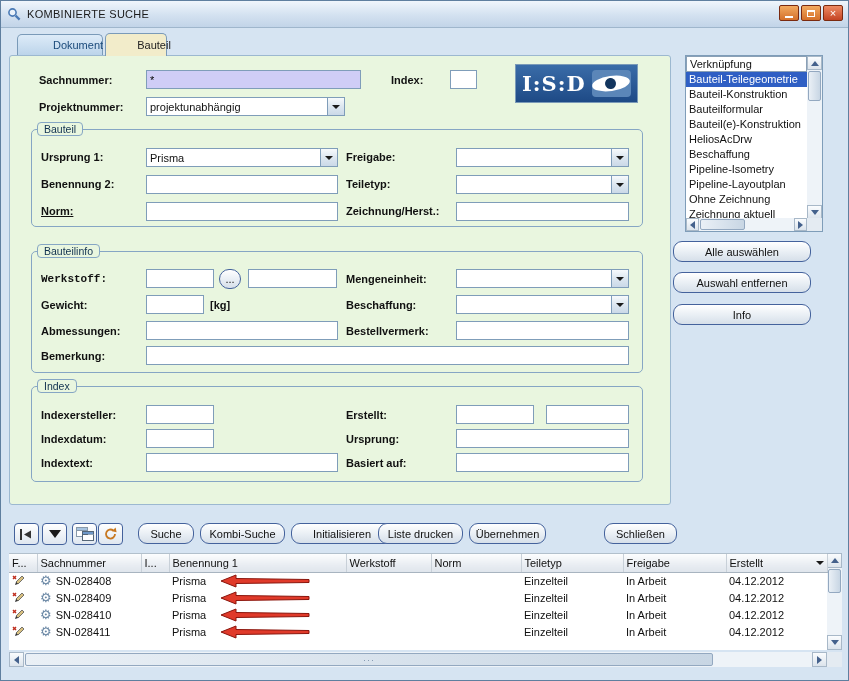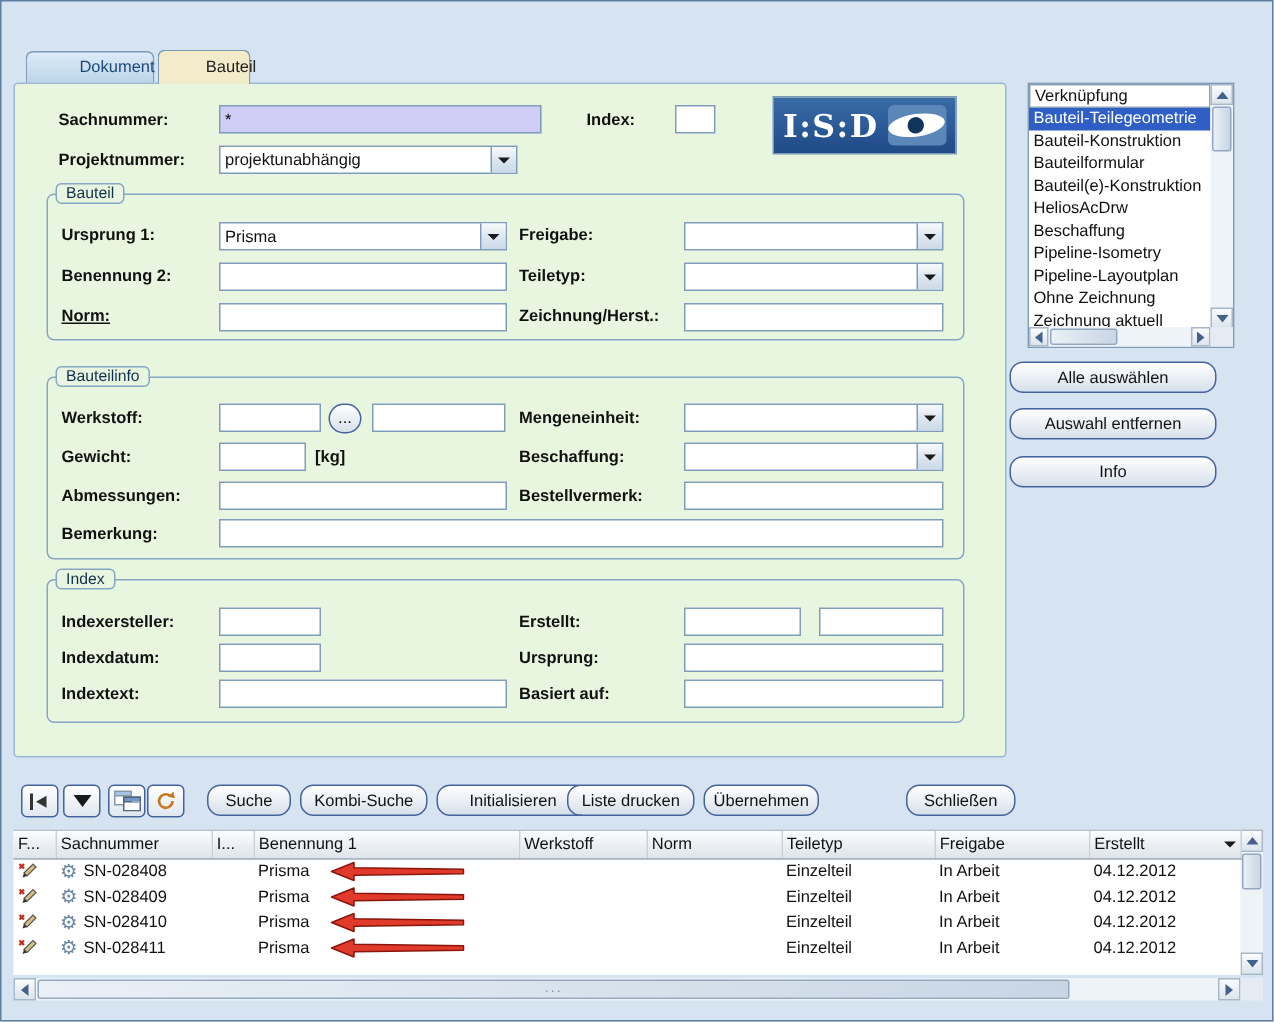--- a/index.html
+++ b/index.html
@@ -82,20 +82,36 @@
   table.res td{height:17px;padding:0 3px;white-space:nowrap;overflow:hidden;}
   .cellflex{display:flex;align-items:center;gap:4px;}
   .gear{color:#6b88a5;font-size:13px;line-height:13px;}
   .arrowwrap{margin-left:10px;display:inline-flex;}
 </style>
 </head>
 <body>
 
 <div class="window">
 
+  <div class="titlebar">
+    <svg width="14" height="14" viewBox="0 0 14 14">
+      <circle cx="5.5" cy="5.5" r="3.6" fill="#eaf2fa" stroke="#4a7ab5" stroke-width="1.6"></circle>
+      <line x1="8.6" y1="8.6" x2="12.6" y2="12.6" stroke="#4a7ab5" stroke-width="2.2"></line>
+    </svg>
+    <span class="title">KOMBINIERTE SUCHE</span>
+    <div class="winbtns">
+      <div class="winbtn mm">
+          <div class="minglyph"></div>
+        </div>
+      <div class="winbtn mm">
+          <div class="maxglyph"></div>
+        </div>
+      <div class="winbtn cl">×</div>
+    </div>
+  </div>
 
   <div class="tab inactive" style="left:16px;width:86px;">Dokument</div>
   <div class="tab active" style="left:104px;width:62px;">Bauteil</div>
 
   <div class="panel"></div>
 
   <span class="lbl" style="left:38px;top:73px;">Sachnummer:</span>
   <input class="txt lav" style="left: 145px; top: 69px; width: 215px;" value="*">
   <span class="lbl" style="left:390px;top:73px;">Index:</span>
   <input class="txt" style="left: 449px; top: 69px; width: 27px;" value="">
@@ -146,21 +162,21 @@
   </div>
 
   <span class="lbl" style="left:40px;top:204px;text-decoration:underline;">Norm:</span>
   <input class="txt" style="left: 145px; top: 201px; width: 192px;" value="">
   <span class="lbl" style="left:345px;top:204px;">Zeichnung/Herst.:</span>
   <input class="txt" style="left: 455px; top: 201px; width: 173px;" value="">
 
   <div class="grp" style="left:30px;top:250px;width:612px;height:122px;"></div>
   <span class="chip" style="left:36px;top:243px;">Bauteilinfo</span>
 
-  <span class="lbl" style="left:40px;top:272px;">Werkstoff:</span>
+  <span class="lbl" style="left:40px;top:272px;font-family:Liberation Mono, monospace;">Werkstoff:</span>
   <input class="txt" style="left: 145px; top: 268px; width: 68px;" value="">
   <div class="btn round" style="left:218px;top:268px;width:22px;">...</div>
   <input class="txt" style="left: 247px; top: 268px; width: 89px;" value="">
   <span class="lbl" style="left:345px;top:272px;">Mengeneinheit:</span>
   <div class="combo" style="left:455px;top:268px;width:173px;">
     <span class="val"></span>
     <span class="cbtn">
         <span class="tr cdn"></span>
       </span>
   </div>

